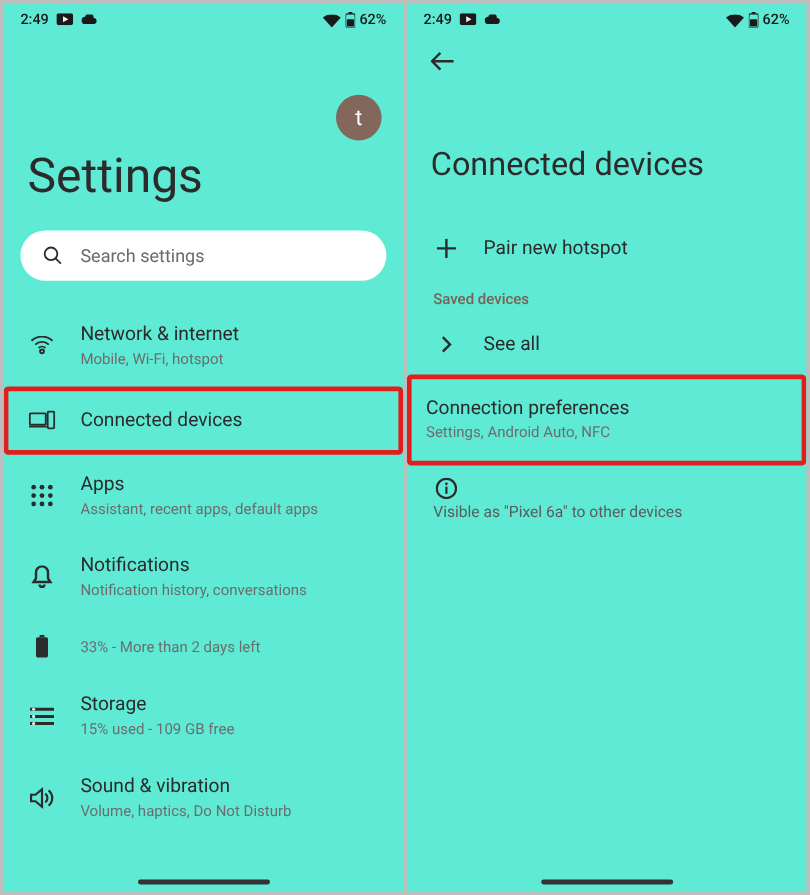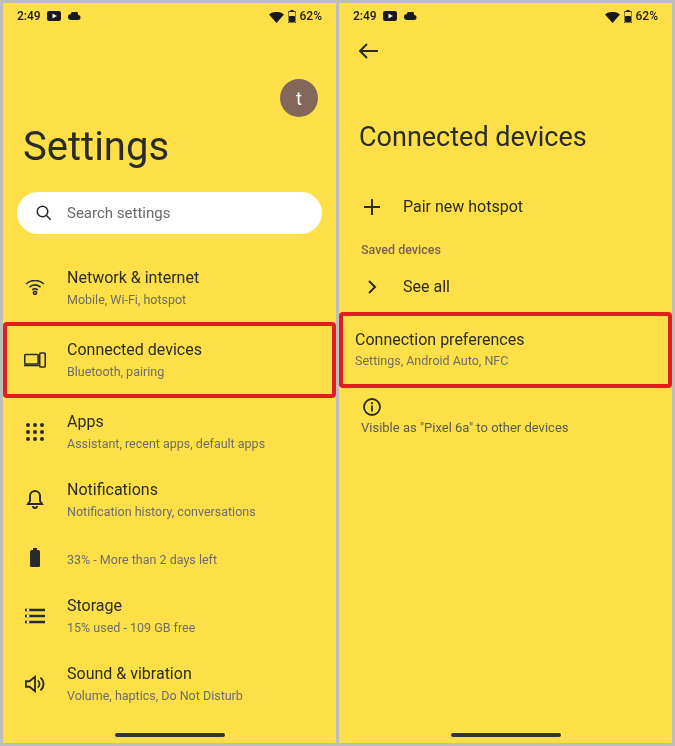--- a/index.html
+++ b/index.html
@@ -12,21 +12,21 @@
   }
   .wrap {
     display: flex;
     gap: 3px;
     padding: 3px;
     background: #bdbdbd;
     height: 100%;
   }
   .phone {
     flex: 1;
-    background: #fde047;
+    background: #5eead4;
     position: relative;
     overflow: hidden;
     display: flex;
     flex-direction: column;
   }
   .statusbar {
     display: flex;
     justify-content: space-between;
     align-items: center;
     padding: 6px 14px 2px 14px;
@@ -166,21 +166,20 @@
       <div class="item hl-red">
         <div class="icon-slot">
             <svg width="22" height="16" viewBox="0 0 28 20">
               <rect x="1" y="3" width="17" height="12" rx="1" fill="none" stroke="#2b2b2b" stroke-width="2"></rect>
               <rect x="20" y="1" width="7" height="18" rx="1.5" fill="none" stroke="#2b2b2b" stroke-width="2"></rect>
               <line x1="0" y1="17" x2="19" y2="17" stroke="#2b2b2b" stroke-width="2"></line>
             </svg>
           </div>
         <div class="item-text">
           <div class="item-title">Connected devices</div>
-          <div class="item-sub">Bluetooth, pairing</div>
         </div>
       </div>
 
       <div class="item">
         <div class="icon-slot">
             <svg width="18" height="18" viewBox="0 0 18 18">
               <circle cx="2" cy="2" r="2" fill="#2b2b2b"></circle>
               <circle cx="9" cy="2" r="2" fill="#2b2b2b"></circle>
               <circle cx="16" cy="2" r="2" fill="#2b2b2b"></circle>
               <circle cx="2" cy="9" r="2" fill="#2b2b2b"></circle>

